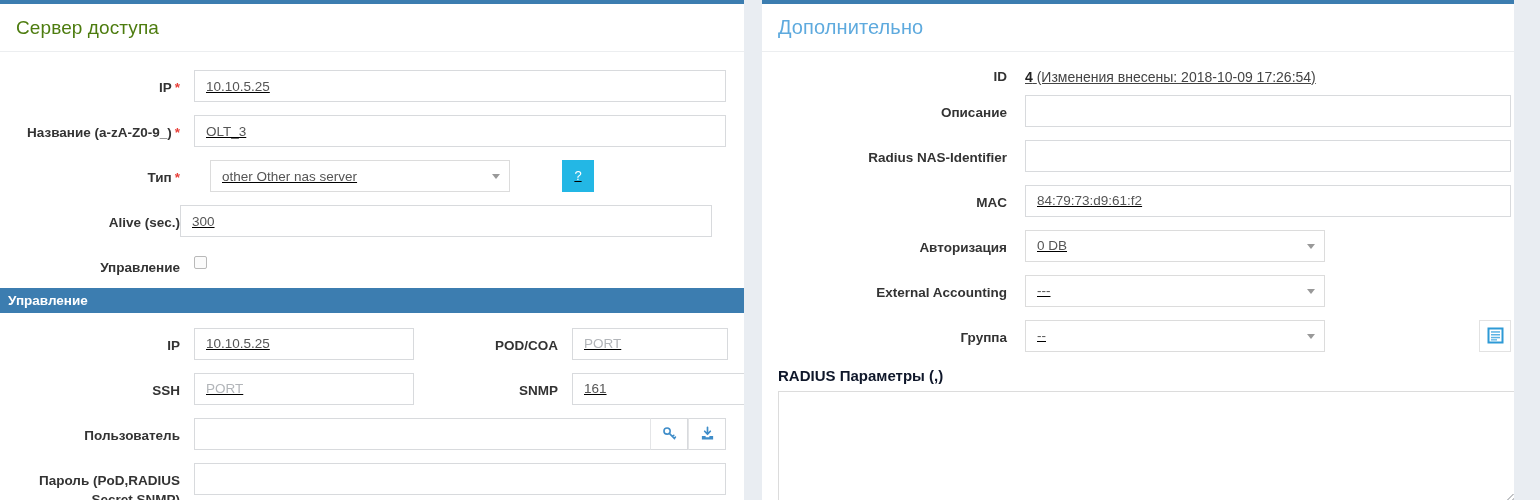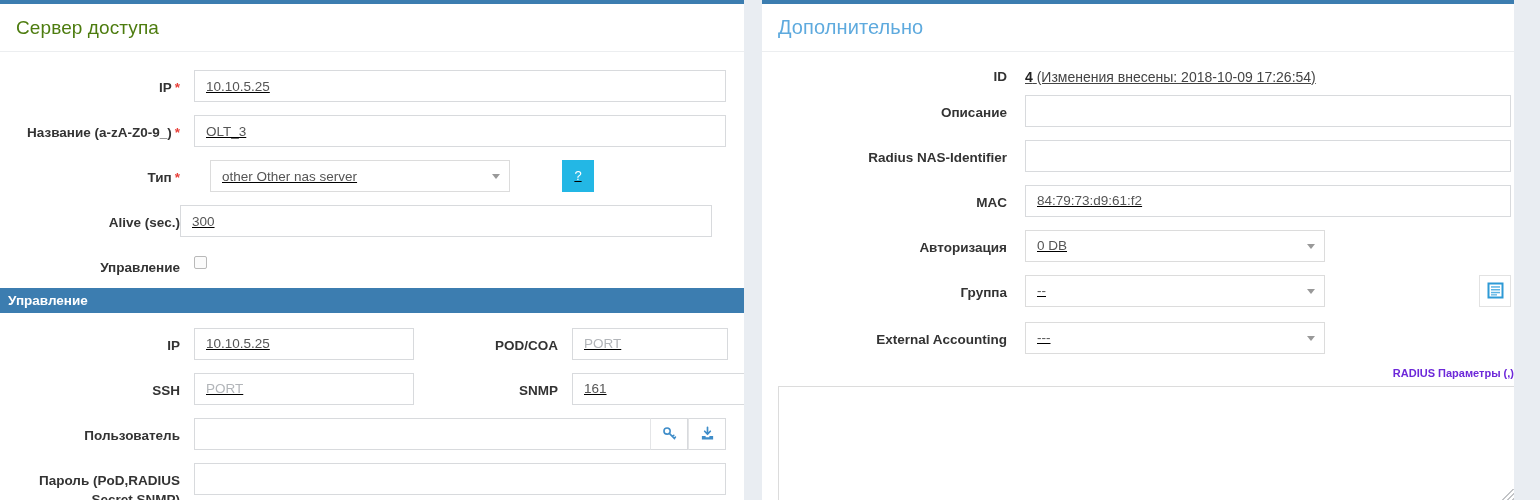--- a/index.html
+++ b/index.html
@@ -189,25 +189,24 @@
     background:
       linear-gradient(135deg, transparent 0 44%, #c2c4c7 44% 52%, transparent 52% 100%),
       linear-gradient(135deg, transparent 0 64%, #c2c4c7 64% 72%, transparent 72% 100%),
       linear-gradient(135deg, transparent 0 84%, #c2c4c7 84% 92%, transparent 92% 100%);
   }
 
   .idtext { font-size: 14px; color: #444; padding-top: 7px; line-height: 1.3; }
   .idtext b { color: #222; }
 
   .sublabel {
-    font-size: 11px;
+    font-size: 15px;
     font-weight: bold;
-    color: #6d28d9;
+    color: #0f172a;
     margin: 0 0 7px 0;
-    text-align: right;
   }
 </style>
 </head>
 <body>
 
 <div class="screen">
 
   <div class="panel panel-left">
 
     <div class="panel-head">
@@ -348,49 +347,49 @@
       <div class="row">
         <div class="lbl" style="width:245px;">Авторизация</div>
         <div class="ctl" style="margin-left:18px;">
           <div class="sel" style="width:300px;">
             <span>0 DB</span>
             <span class="caret"></span>
           </div>
         </div>
       </div>
 
+      <div class="row">
+        <div class="lbl" style="width:245px;">External Accounting</div>
+        <div class="ctl" style="margin-left:18px;">
+          <div class="sel" style="width:300px;">
+            <span>---</span>
+            <span class="caret"></span>
+          </div>
+        </div>
+      </div>
+
       <div class="row" style="margin-bottom:15px;">
         <div class="lbl" style="width:245px;">Группа</div>
         <div class="ctl" style="margin-left:18px; display:flex; align-items:center; width:486px; justify-content:space-between;">
           <div class="sel" style="width:300px;">
             <span>--</span>
             <span class="caret"></span>
           </div>
           <div class="iconbtn">
             <svg width="17" height="17" viewBox="0 0 17 17">
               <rect x="1.5" y="1.5" width="14" height="14" fill="#ffffff" stroke="#2e9ad6" stroke-width="2"></rect>
               <rect x="4" y="4.2" width="9" height="1.5" fill="#5bb3e4"></rect>
               <rect x="4" y="7" width="9" height="1.5" fill="#5bb3e4"></rect>
               <rect x="4" y="9.8" width="9" height="1.5" fill="#5bb3e4"></rect>
               <rect x="4" y="12.2" width="6" height="1.3" fill="#5bb3e4"></rect>
             </svg>
           </div>
         </div>
       </div>
 
-      <div class="row">
-        <div class="lbl" style="width:245px;">External Accounting</div>
-        <div class="ctl" style="margin-left:18px;">
-          <div class="sel" style="width:300px;">
-            <span>---</span>
-            <span class="caret"></span>
-          </div>
-        </div>
-      </div>
-
       <div style="padding-left:16px;">
         <div class="sublabel">RADIUS Параметры (,)</div>
         <div class="ta-wrap">
           <textarea class="ta" style=""></textarea>
           <span class="ta-grip"></span>
         </div>
       </div>
 
     </div>
   </div>

